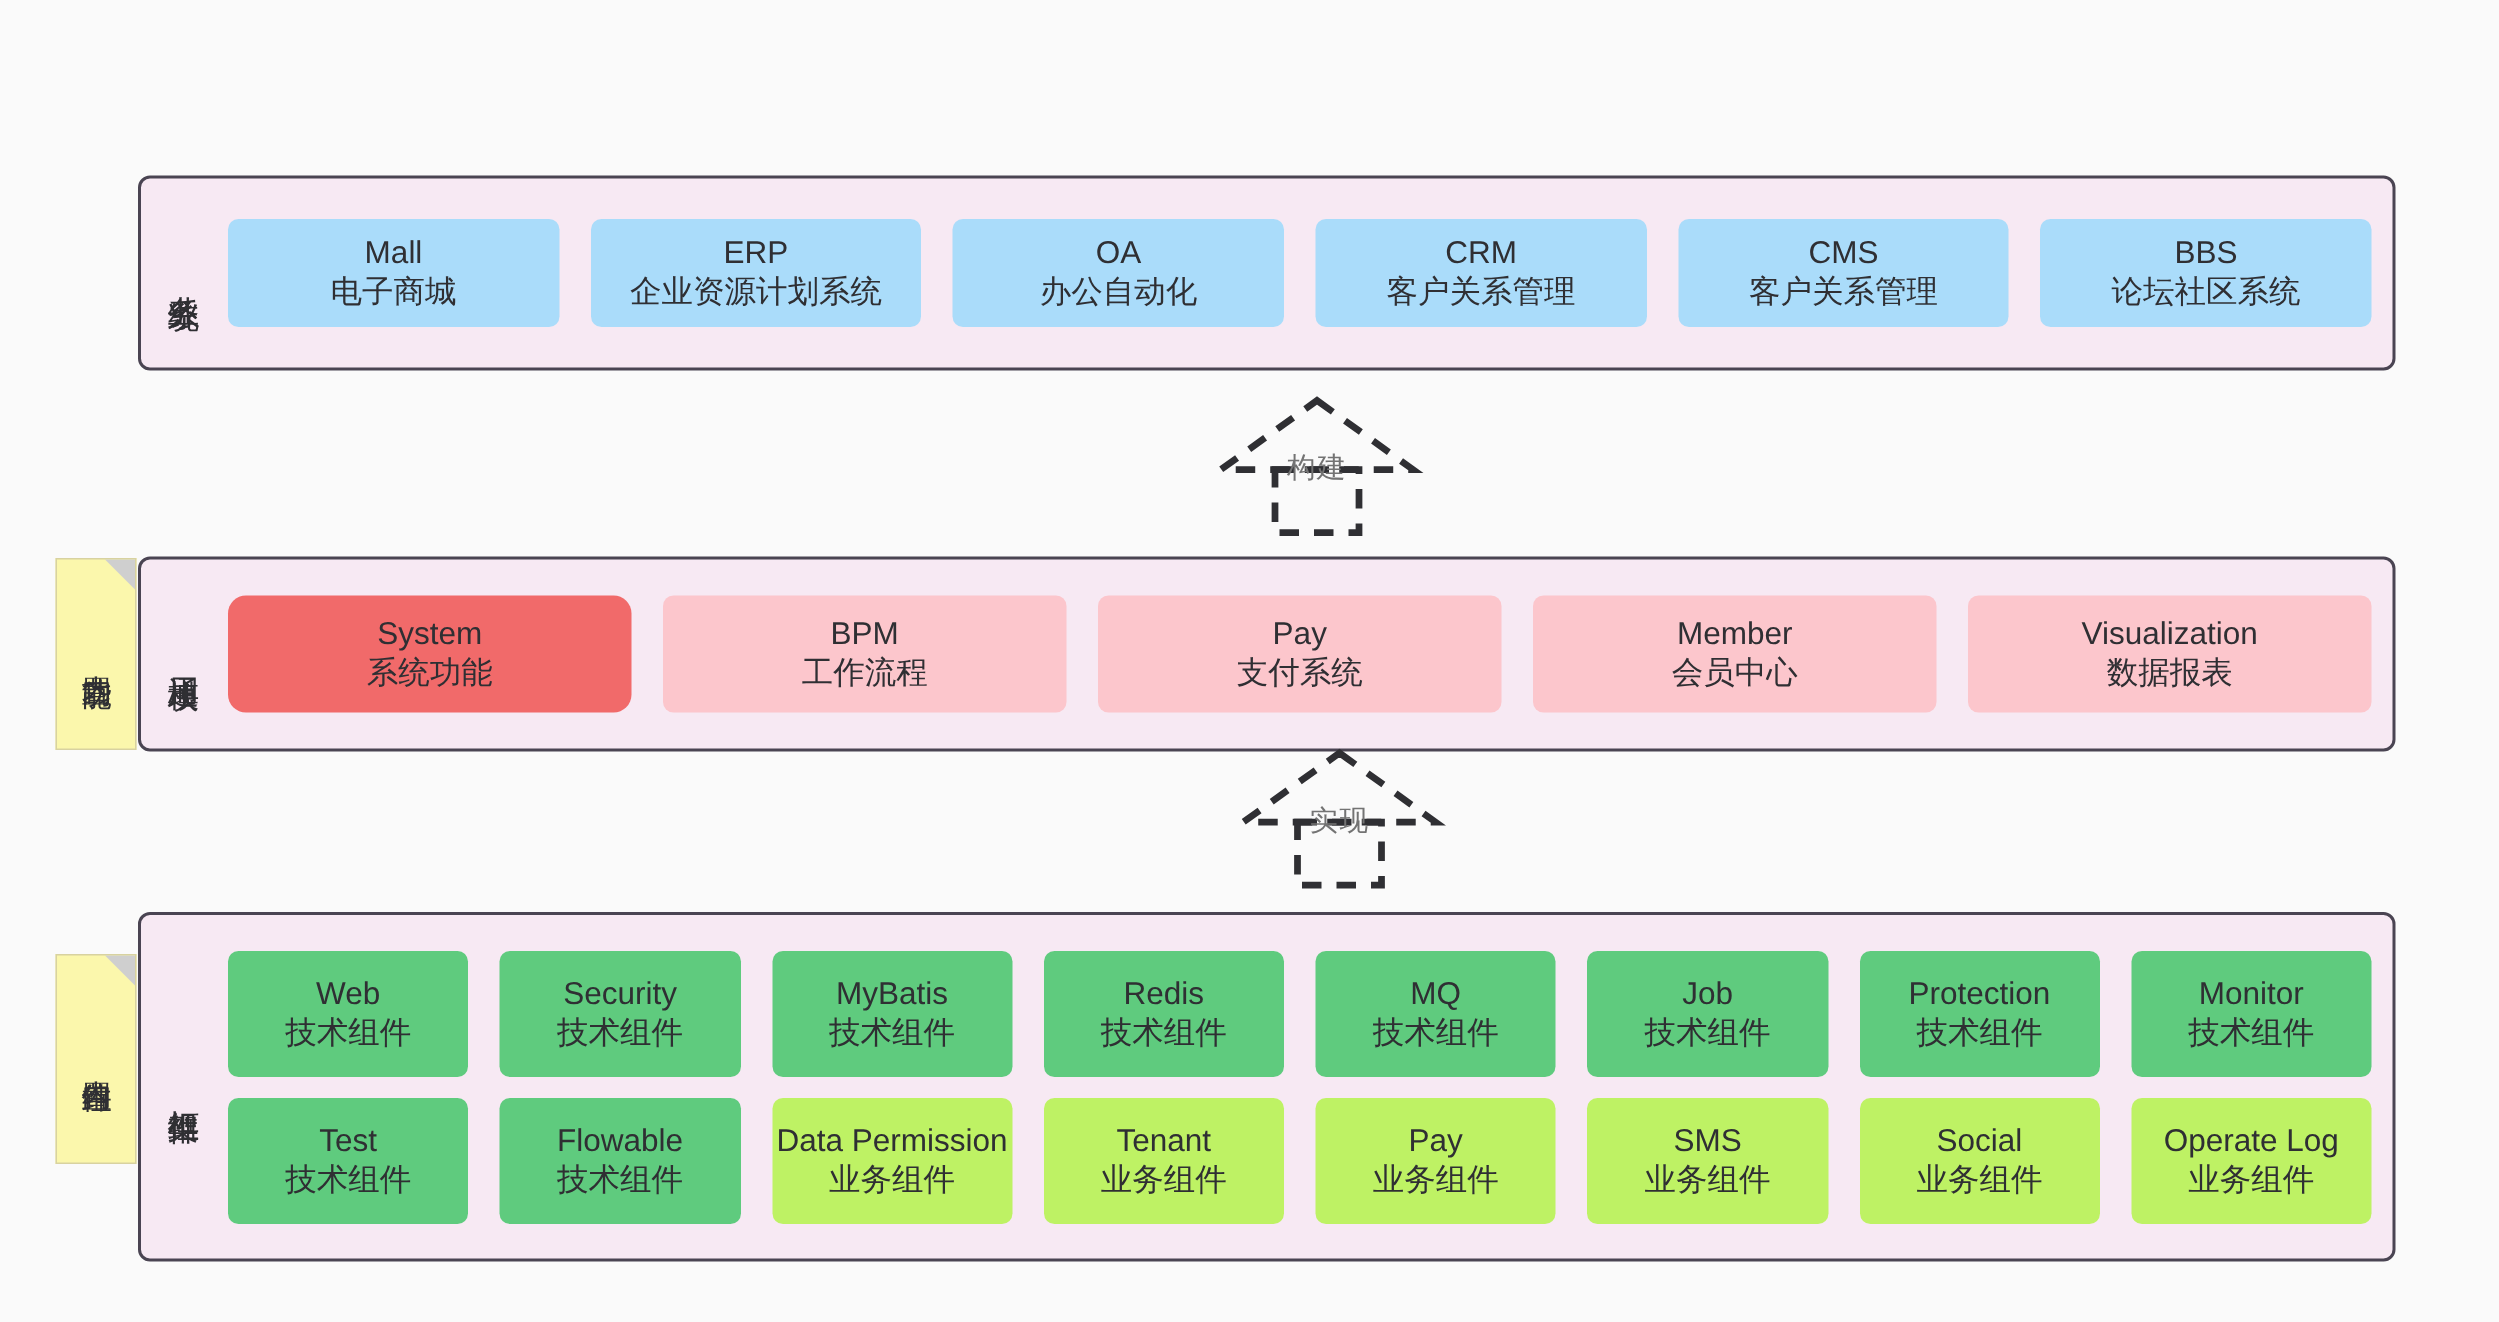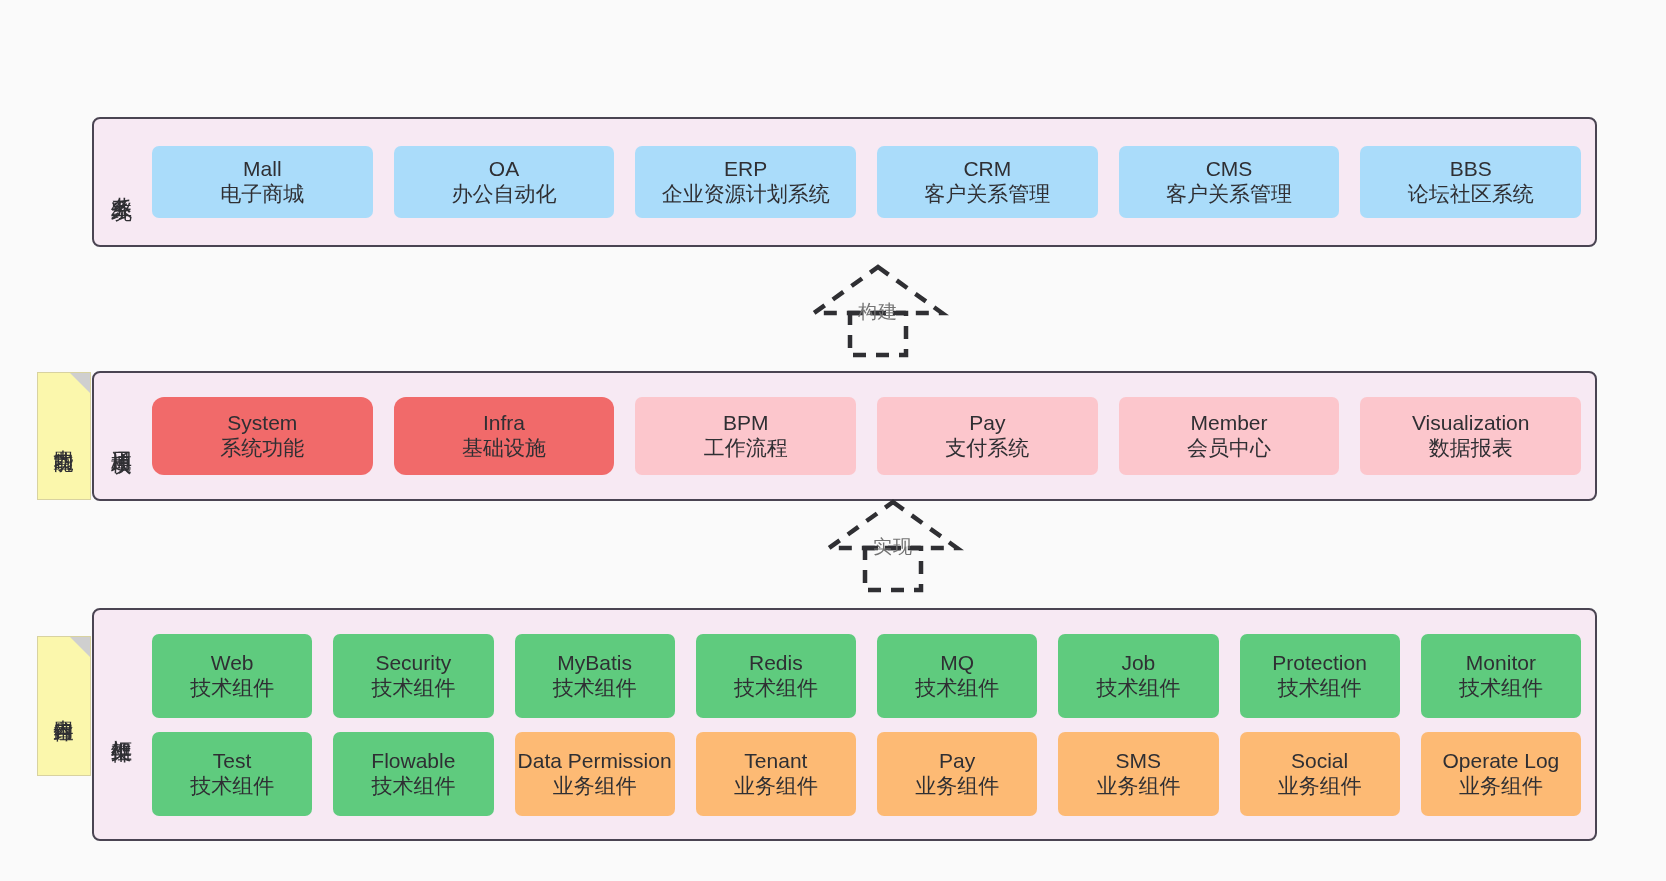--- a/index.html
+++ b/index.html
@@ -60,28 +60,28 @@
     display: flex;
     flex-direction: column;
     align-items: center;
     justify-content: center;
     text-align: center;
     font-size: 21px;
     line-height: 1.22;
     color: #2f2f33;
   }
   .cell .en { display: block; }
-  .cell .cn { display: block; font-family: Liberation Serif, serif; }
+  .cell .cn { display: block; }
 
   
   .c-blue       { background: #aadcfa; }
   .c-red        { background: #f16a6a; border-radius: 12px; }
   .c-pink       { background: #fcc6cc; }
   .c-green      { background: #5fcb7e; }
-  .c-lightgreen { background: #fdba74; }
+  .c-lightgreen { background: #bef264; }
 
   
   #layer-business { left: 92px;  top: 117px; width: 1505px; height: 130px; }
   #layer-common   { left: 92px;  top: 371px; width: 1505px; height: 130px; }
   #layer-framework{ left: 92px;  top: 608px; width: 1505px; height: 233px; }
 
   #layer-business  .cell { min-height: 72px; }
   #layer-common    .cell { min-height: 78px; }
   #layer-framework .cell { min-height: 84px; text-align: center; }
 
@@ -141,26 +141,26 @@
 
 <div class="layer" id="layer-business">
   <div class="layer-title">业务系统</div>
   <div class="layer-body">
     <div class="row">
       <div class="cell c-blue">
         <span class="en">Mall</span>
         <span class="cn">电子商城</span>
       </div>
       <div class="cell c-blue">
+        <span class="en">ERP</span>
+        <span class="cn">企业资源计划系统</span>
+      </div>
+      <div class="cell c-blue">
         <span class="en">OA</span>
         <span class="cn">办公自动化</span>
-      </div>
-      <div class="cell c-blue">
-        <span class="en">ERP</span>
-        <span class="cn">企业资源计划系统</span>
       </div>
       <div class="cell c-blue">
         <span class="en">CRM</span>
         <span class="cn">客户关系管理</span>
       </div>
       <div class="cell c-blue">
         <span class="en">CMS</span>
         <span class="cn">客户关系管理</span>
       </div>
       <div class="cell c-blue">
@@ -180,24 +180,20 @@
 </div>
 
 <div class="layer" id="layer-common">
   <div class="layer-title">通用模块</div>
   <div class="layer-body">
     <div class="row">
       <div class="cell c-red">
         <span class="en">System</span>
         <span class="cn">系统功能</span>
       </div>
-      <div class="cell c-red">
-        <span class="en">Infra</span>
-        <span class="cn">基础设施</span>
-      </div>
       <div class="cell c-pink">
         <span class="en">BPM</span>
         <span class="cn">工作流程</span>
       </div>
       <div class="cell c-pink">
         <span class="en">Pay</span>
         <span class="cn">支付系统</span>
       </div>
       <div class="cell c-pink">
         <span class="en">Member</span>

